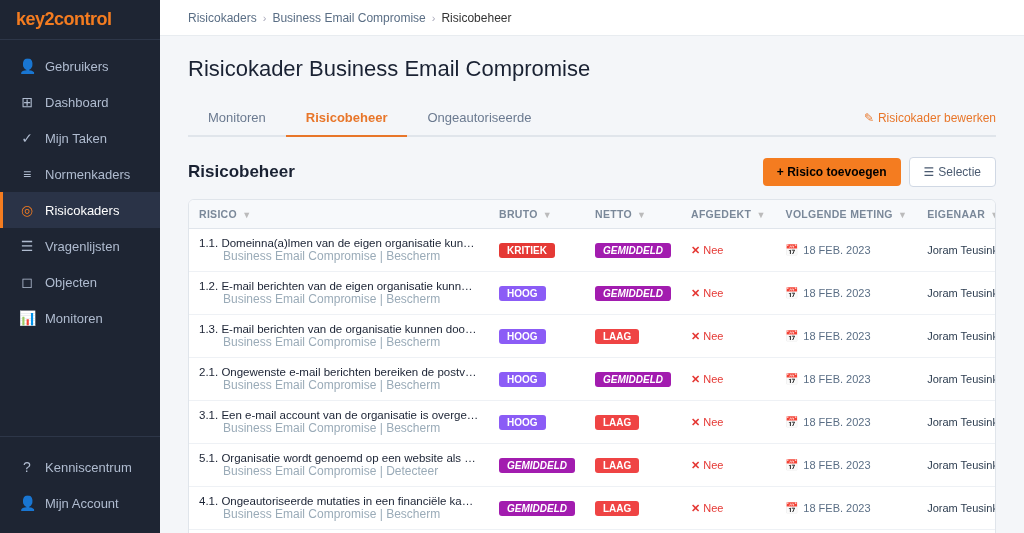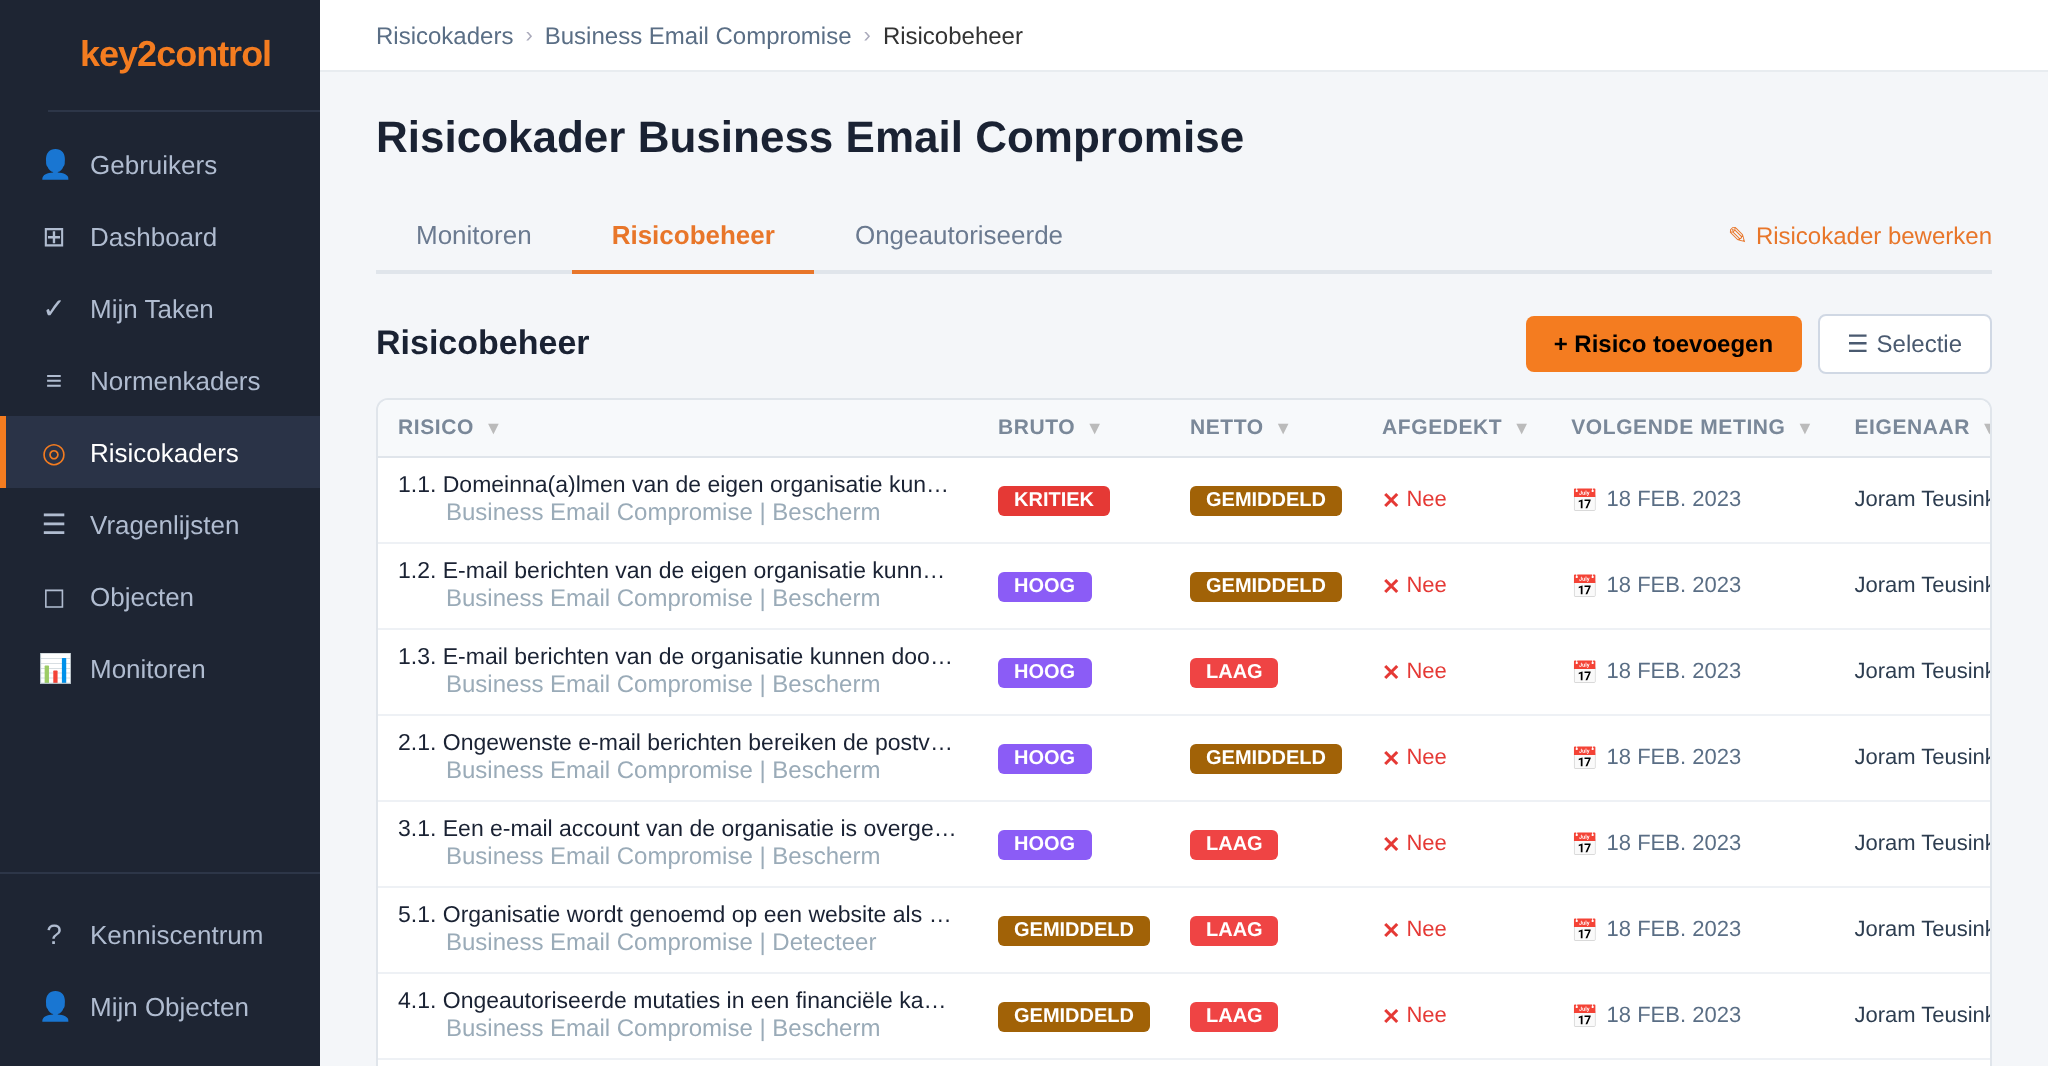--- a/index.html
+++ b/index.html
@@ -15,24 +15,23 @@
       flex-direction: column;
       height: 533px;
     }
     .sidebar-logo {
       padding: 14px 16px;
       font-size: 18px;
       font-weight: 700;
       color: #fff;
       letter-spacing: -0.5px;
       border-bottom: 1px solid #2d3648;
-      height: 56px;
-      display: flex;
-      align-items: center;
-      margin-left: 24px;
+      height: 40px;
+      display: flex;
+      align-items: center;
     }
     .sidebar-logo span { color: #f47c20; }
     .sidebar-nav { flex: 1; padding-top: 8px; }
     .sidebar-item {
       display: flex;
       align-items: center;
       gap: 10px;
       padding: 10px 16px;
       font-size: 13px;
       color: #b0bcd0;
@@ -71,21 +70,21 @@
     
     .content {
       flex: 1;
       overflow-y: auto;
       padding: 20px 28px;
       background: #f4f6f9;
     }
 
     .page-title {
       font-size: 22px;
-      font-weight: 700;
+      font-weight: 400;
       color: #1a2233;
       margin-bottom: 18px;
     }
 
     
     .tabs {
       display: flex;
       align-items: center;
       border-bottom: 2px solid #e0e5eb;
       margin-bottom: 20px;
@@ -193,21 +192,21 @@
       display: inline-block;
       padding: 2px 8px;
       border-radius: 3px;
       font-size: 10px;
       font-weight: 700;
       color: #fff;
       white-space: nowrap;
     }
     .badge-kritiek { background: #e53935; }
     .badge-hoog { background: #8b5cf6; }
-    .badge-gemiddeld { background: #a16207; }
+    .badge-gemiddeld { background: #a21caf; font-style: italic; }
     .badge-laag { background: #ef4444; }
     .nee { color: #e53935; font-size: 11px; display: flex; align-items: center; gap: 3px; }
     .x-icon { color: #e53935; font-weight: 700; }
     .date-cell { color: #5a6e85; font-size: 11px; white-space: nowrap; display: flex; align-items: center; gap: 4px; }
     .owner { font-size: 11px; color: #2d3d50; }
   </style>
 </head>
 <body>
 
 <nav class="sidebar">
@@ -248,21 +247,21 @@
       <span>Monitoren</span>
     </div>
   </div>
   <div class="sidebar-bottom">
     <div class="sidebar-item">
       <span class="icon">?</span>
       <span>Kenniscentrum</span>
     </div>
     <div class="sidebar-item">
       <span class="icon">👤</span>
-      <span>Mijn Objecten</span>
+      <span>Mijn Account</span>
     </div>
   </div>
 </nav>
 
 <div class="main">
 
   <div class="breadcrumb">
     <a href="#">Risicokaders</a>
     <span class="sep">›</span>
     <a href="#">Business Email Compromise</a>

